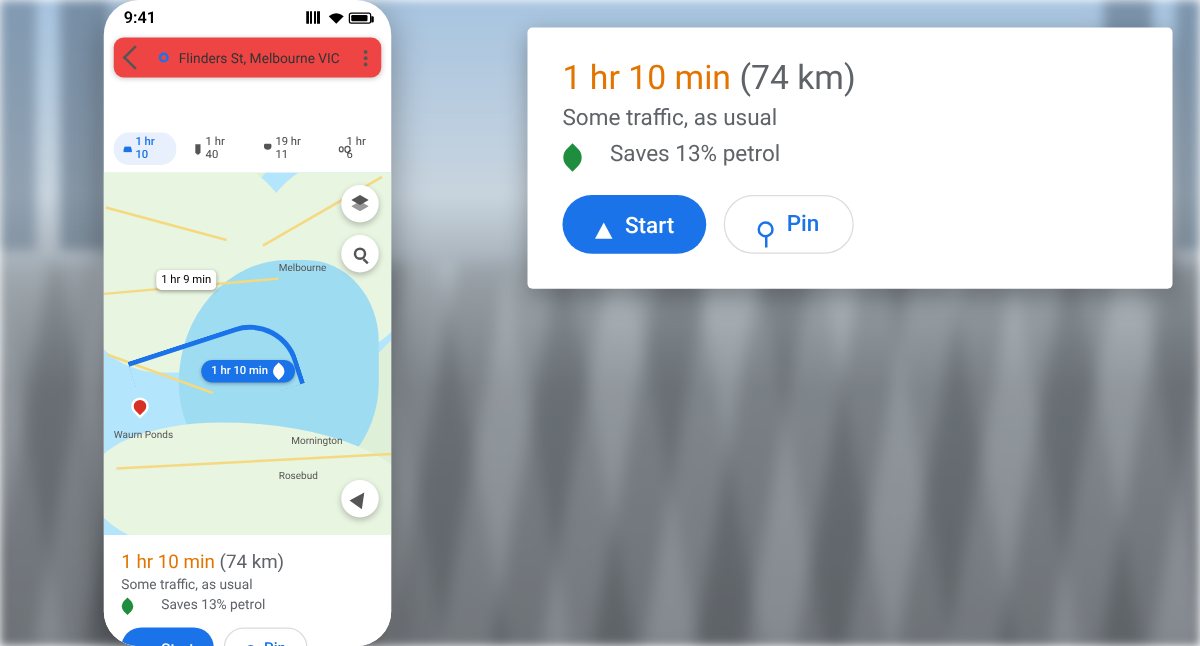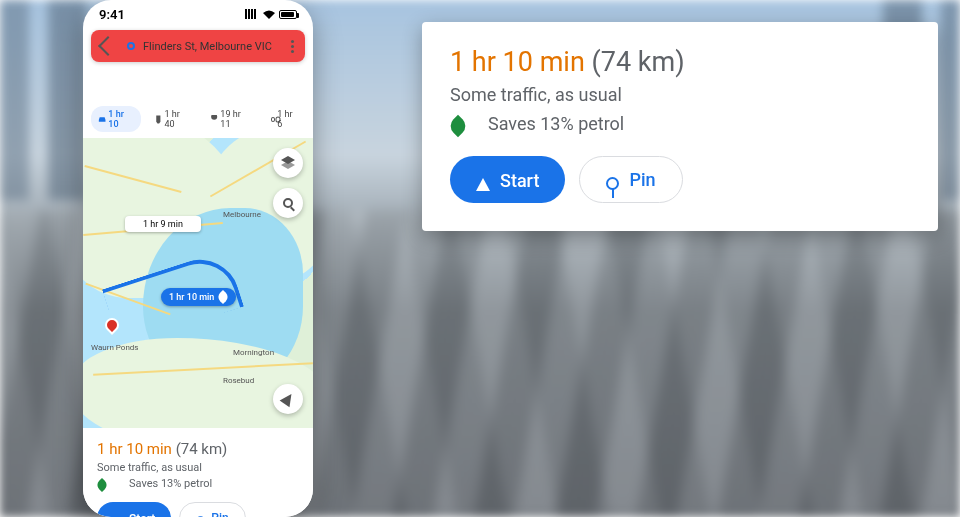--- a/index.html
+++ b/index.html
@@ -138,21 +138,21 @@
     width: 14px; height: 14px;
     background: #d93025;
     border-radius: 50% 50% 50% 0;
     transform: rotate(-45deg);
     border: 2px solid #fff;
   }
   .map-tooltip {
     position: absolute;
     background: #fff;
     border-radius: 4px;
-    padding: 3px 18px;
+    padding: 3px 4px;
     font-size: 9px;
     box-shadow: 0 1px 3px rgba(0,0,0,.3);
     white-space: nowrap;
   }
   .map-badge {
     position: absolute;
     background: #1a73e8;
     color: #fff;
     border-radius: 12px;
     padding: 4px 8px;

